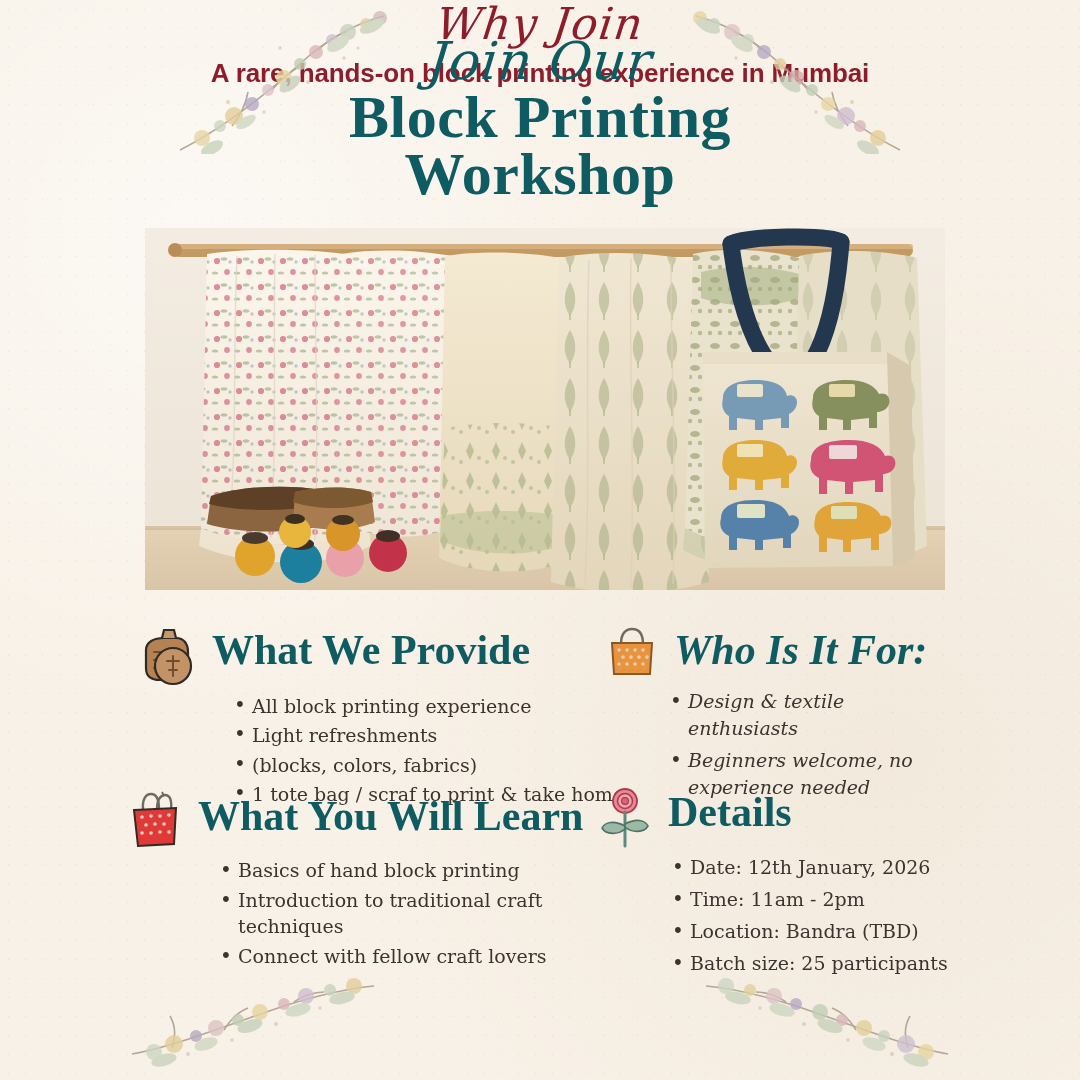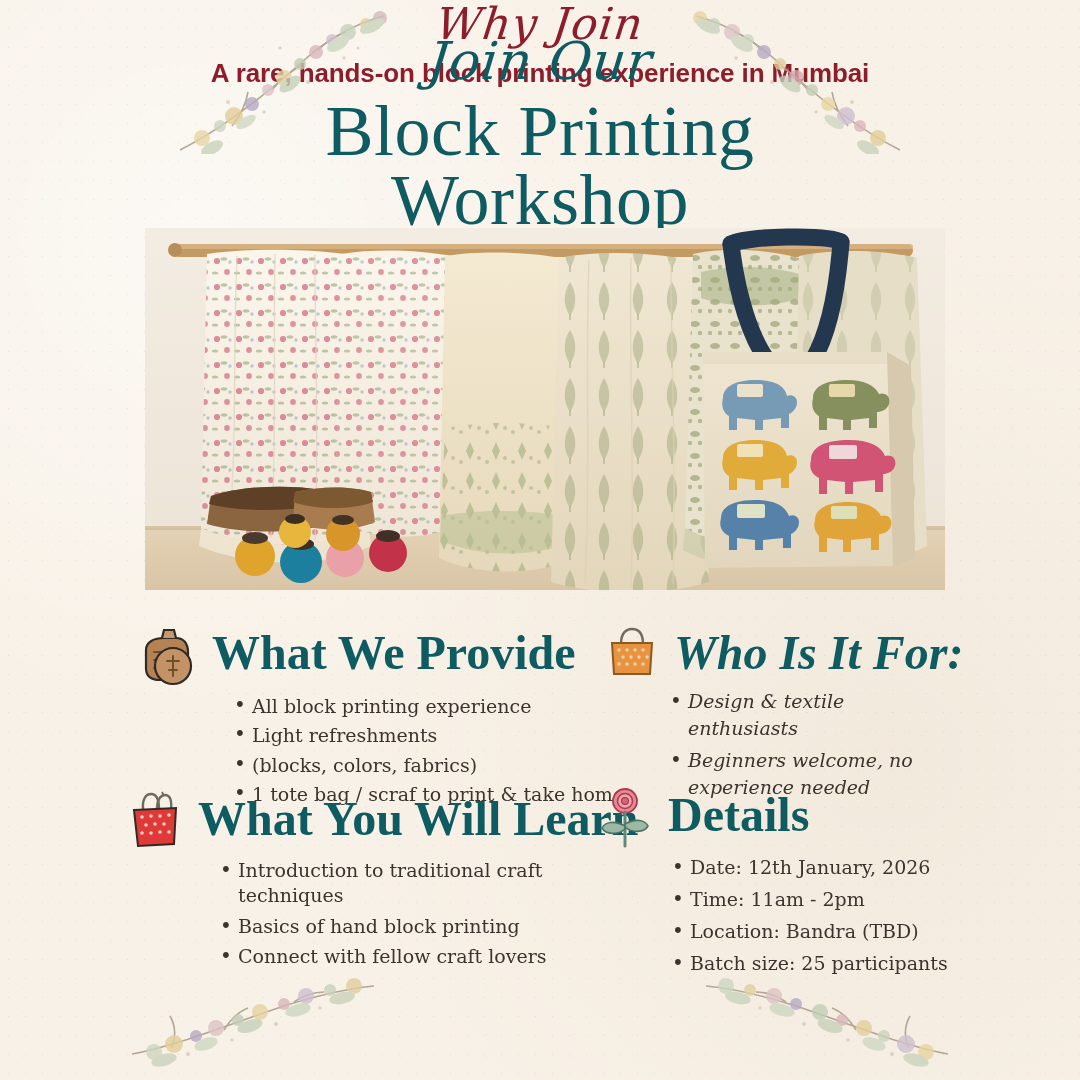--- a/index.html
+++ b/index.html
@@ -56,26 +56,26 @@
     font-size: 52px;
     font-weight: 400;
     color: #0e5b61;
     letter-spacing: .5px;
     line-height: 1.05;
     transform: skewX(-6deg);
   }
 
   .title {
     font-family: "Liberation Serif", serif;
-    font-weight: 400;
-    font-size: 72px;
+    font-weight: 700;
+    font-size: 60px;
     line-height: .96;
     color: #0e5b61;
     letter-spacing: .5px;
-    margin-top: 8px;
+    margin-top: 0;
   }
   .title .l2 { display: block; }
 
   
   .hero {
     left: 145px; top: 228px;
     width: 800px; height: 362px;
     z-index: 3;
     overflow: hidden;
     background: linear-gradient(#f2ece2 0%, #efe8dd 60%, #e9dfd0 100%);
@@ -86,21 +86,21 @@
   .section { position: absolute; z-index: 4; }
 
   .sec-head { display: flex; align-items: flex-start; gap: 14px; }
 
   .sec-icon { flex: 0 0 auto; width: 62px; height: 66px; }
   .sec-icon svg { display: block; width: 100%; height: 100%; }
 
   .sec-title {
     font-family: "Liberation Serif", serif;
     font-weight: 700;
-    font-size: 48px;
+    font-size: 42px;
     color: #0e5b61;
     line-height: 1.05;
     padding-top: 4px;
     white-space: nowrap;
   }
 
   .bullets {
     list-style: none;
     font-family: "DejaVu Serif", serif;
     color: #3b342e;
@@ -576,22 +576,22 @@
             <circle cx="25" cy="43" r="1.8"></circle>
               <circle cx="34" cy="42" r="1.8"></circle>
             <circle cx="43" cy="42" r="1.8"></circle>
           </g>
           <path d="M36 2 L 38 6" stroke="#6e6a62" stroke-width="1.8"></path>
         </svg>
       </span>
       <span class="sec-title">What You Will Learn</span>
     </div>
     <ul class="bullets">
+      <li>Basics of hand block printing</li>
       <li>Introduction to traditional craft techniques</li>
-      <li>Basics of hand block printing</li>
       <li>Connect with fellow craft lovers</li>
     </ul>
   </div>
 
   <div class="section" id="sec-details">
     <div class="sec-head">
       <span class="sec-icon">
         <svg viewBox="0 0 58 66">
           <circle cx="29" cy="15" r="12" fill="#e08b95" stroke="#b4364a" stroke-width="1.8"></circle>
           <circle cx="29" cy="15" r="7.5" fill="#eba7ae" stroke="#b4364a" stroke-width="1.5"></circle>

